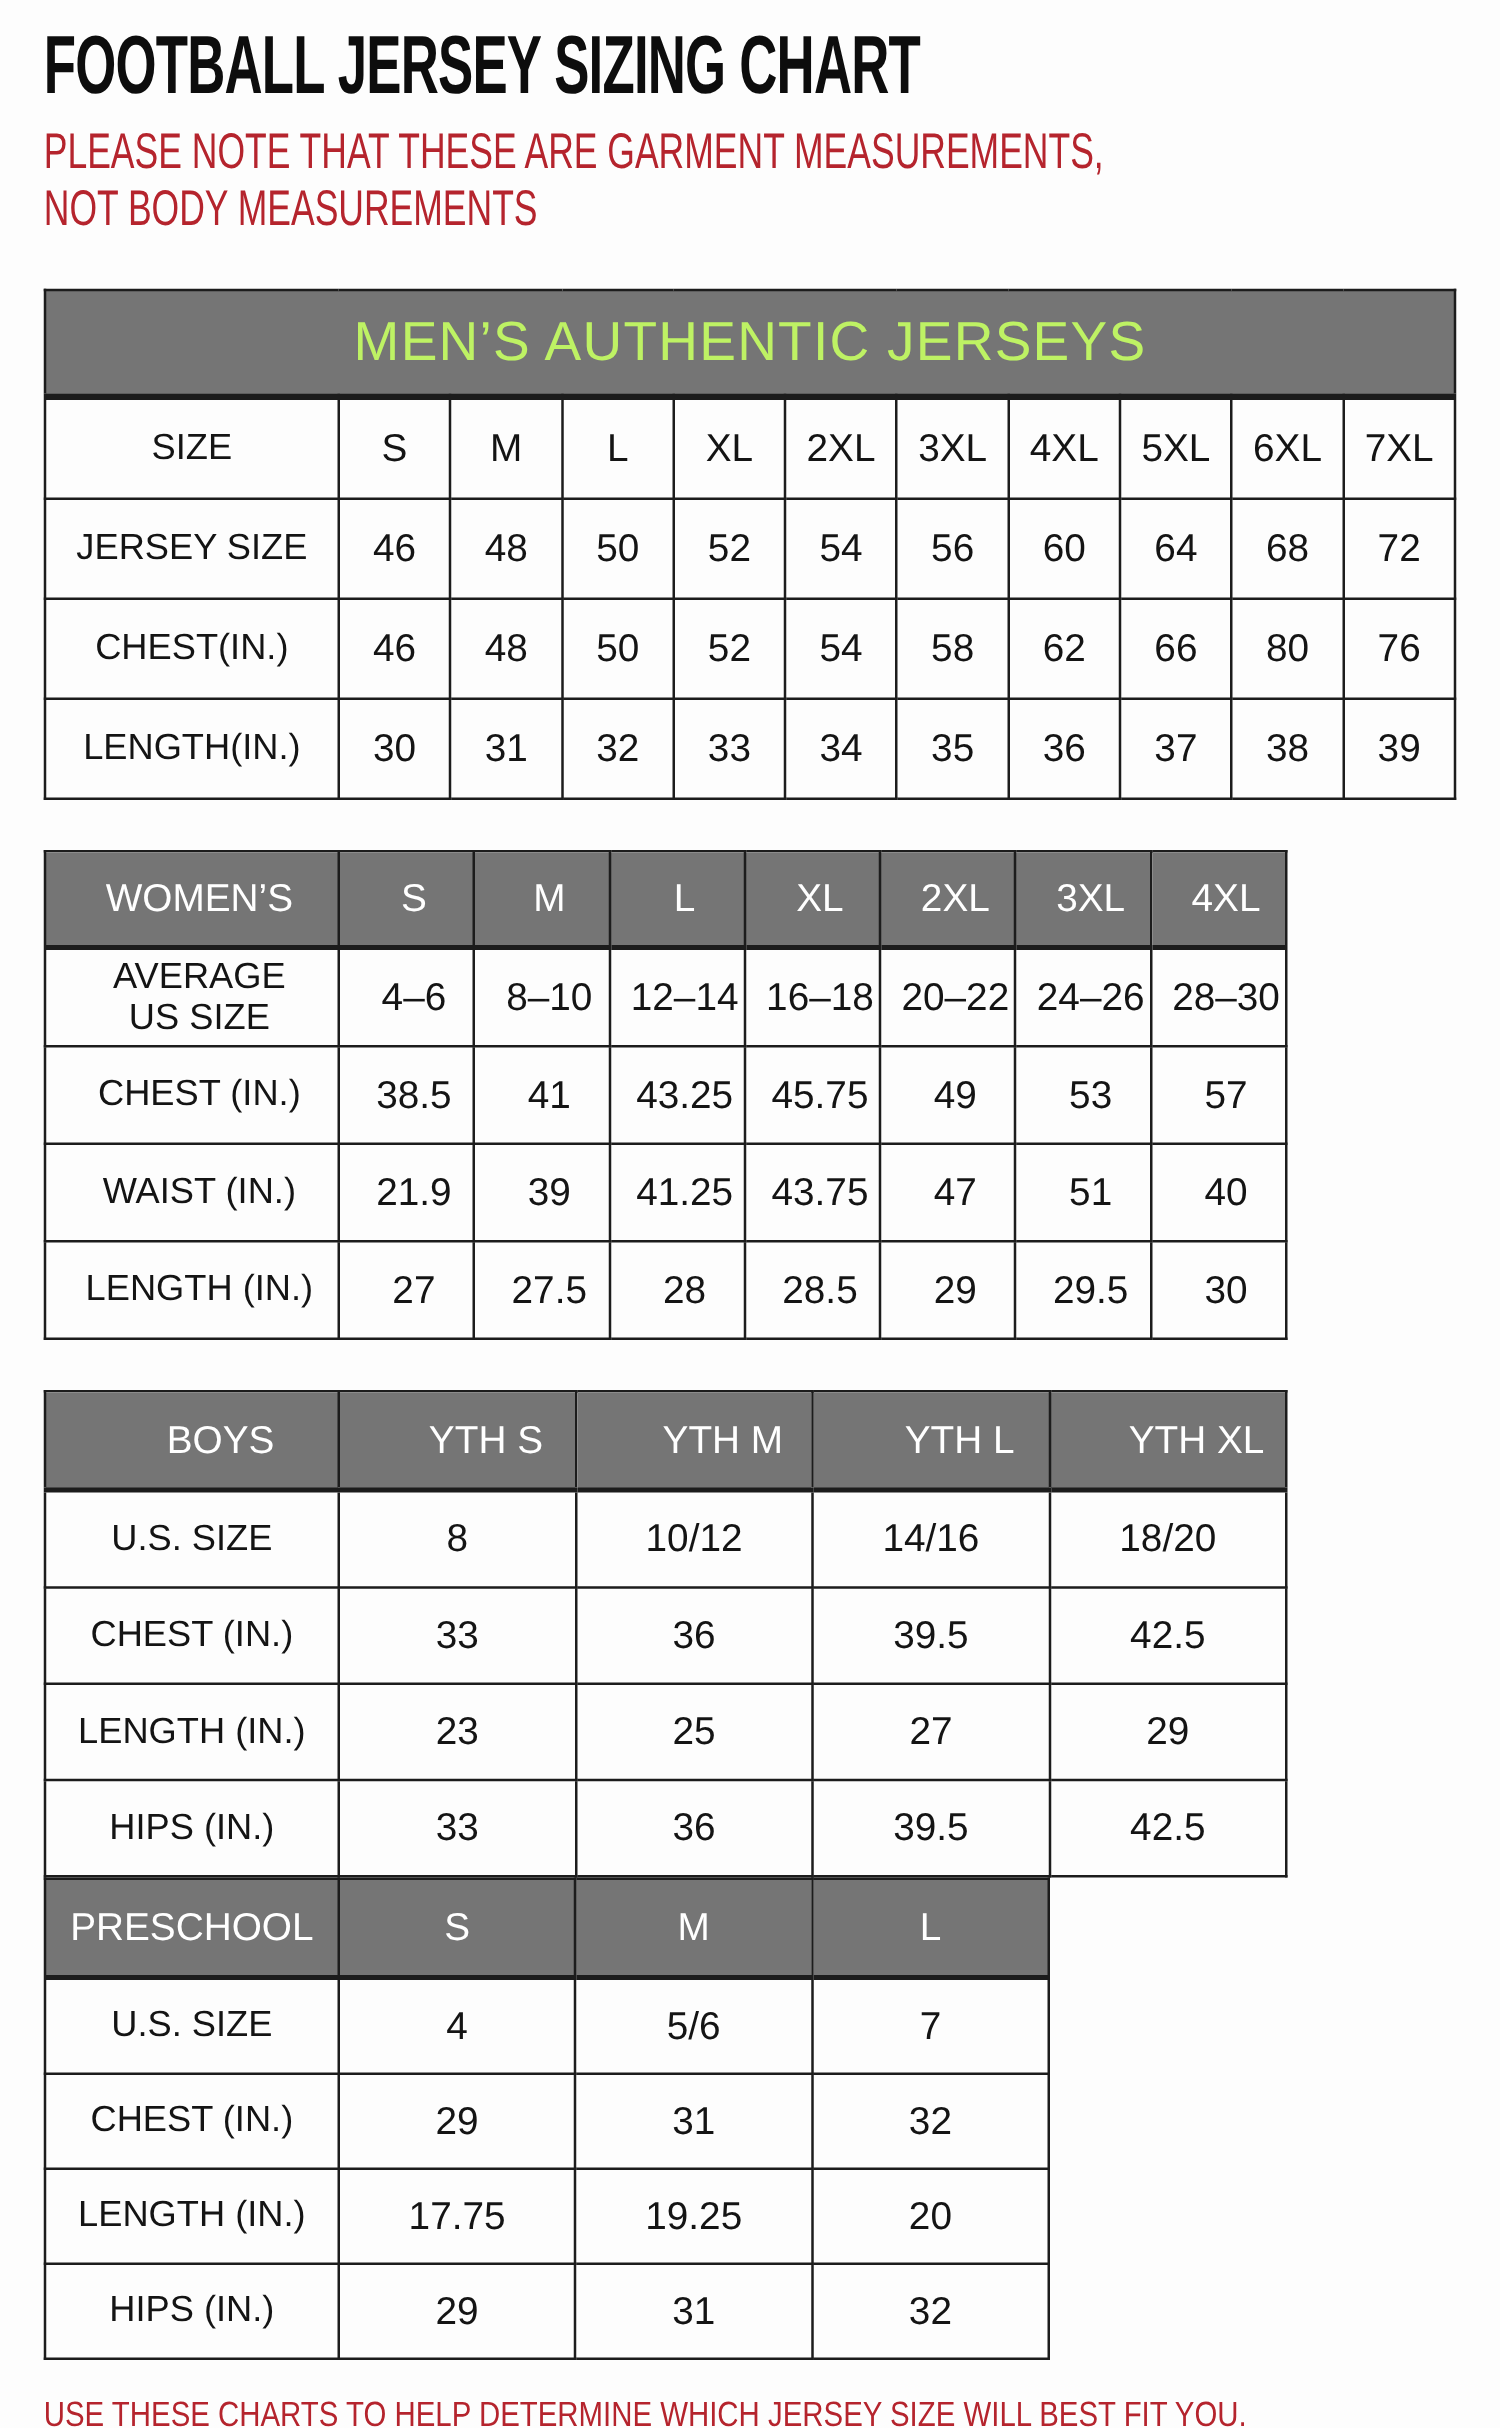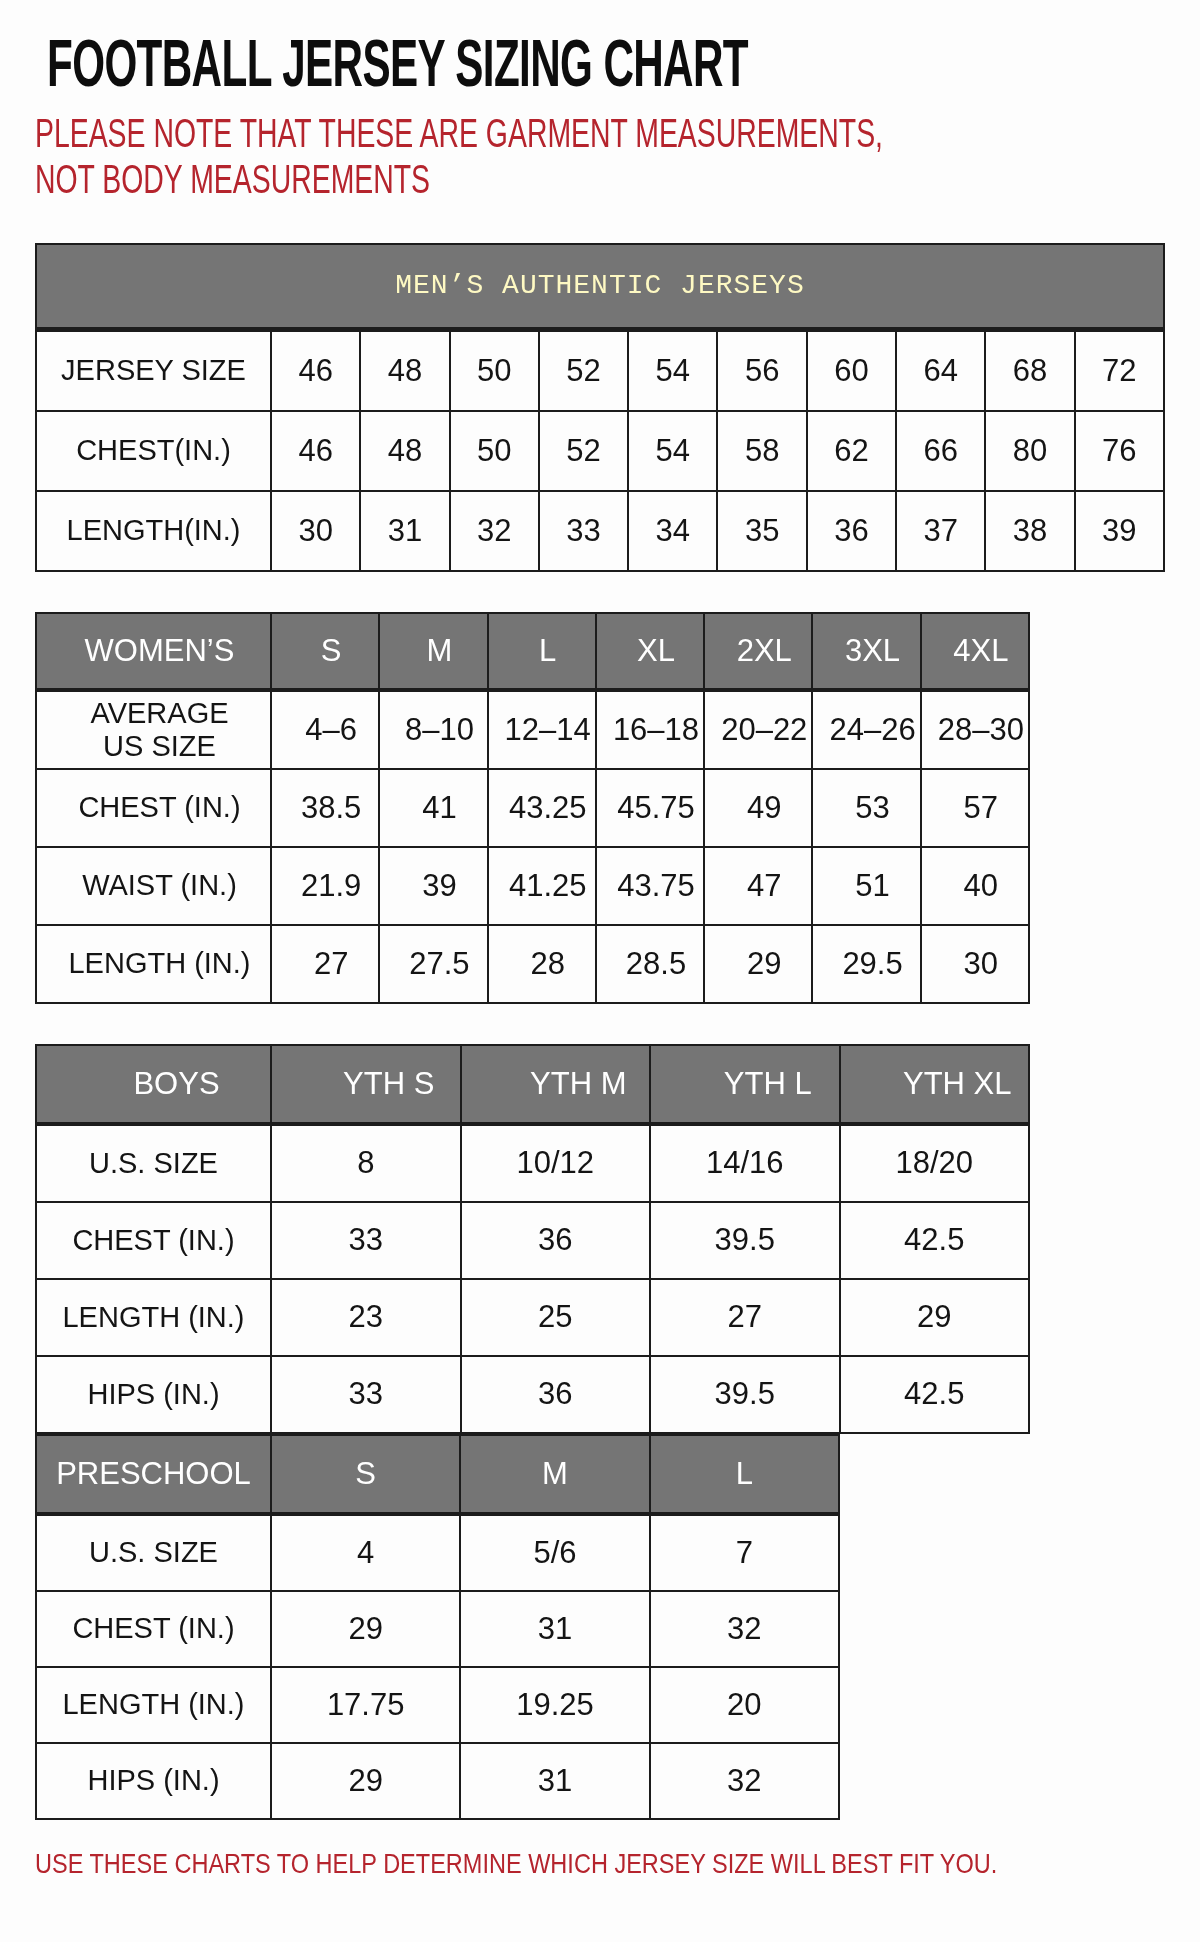--- a/index.html
+++ b/index.html
@@ -10,42 +10,41 @@
   }
   html,body{margin:0;padding:0;}
   body{
     width:1200px;height:1942px;box-sizing:border-box;
     background:#fdfdfd;color:var(--ink);
     font-family:"Liberation Sans","DejaVu Sans",sans-serif;
     overflow:hidden;
   }
   .page{padding:18px 0 0 35px;}
   .title{
-    margin:12px;line-height:1.0;font-size:66px;font-weight:800;color:#0d0d0d;
+    margin:0;line-height:1.0;font-size:66px;font-weight:800;color:#0d0d0d;
     white-space:nowrap;
   }
   .title-inner{display:inline-block;transform:scaleX(0.64);transform-origin:0 50%;letter-spacing:-1px;}
   .note{
     margin:14px 0 0 0;color:var(--red);font-size:40px;line-height:1.16;font-weight:400;
   }
   .note-inner{display:inline-block;width:1200px;transform:scaleX(0.71);transform-origin:0 0;}
   table{border-collapse:collapse;table-layout:fixed;}
   td{
     border:2px solid var(--border);
     text-align:center;vertical-align:middle;
     font-size:31px;color:var(--ink);
     padding:0;
     overflow:hidden;
   }
   td.lbl{font-size:29px;}
   .banner{
-    background:var(--gray);color:#fef9c3;
-    font-size:28px;letter-spacing:1px;
+    background:var(--gray);color:#bef264;
+    font-size:44px;letter-spacing:1px;
     border-bottom-width:5px;
-    font-family:Liberation Mono, monospace;
   }
   .gray-hdr td{
     background:var(--gray);color:#ffffff;font-size:31px;
     border-bottom-width:4px;
   }
   .tbl-mens{width:1130px;margin-top:40px;}
   .tbl-mens td{height:78px;}
   .tbl-mens td.banner{height:82px;}
   .tbl-womens{width:995px;margin-top:40px;}
   .tbl-womens td{height:76px;padding-left:12px;}
@@ -84,20 +83,33 @@
         <col>
         <col>
         <col>
         <col>
       </colgroup>
     <tbody>
         <tr>
       <td class="banner" colspan="11">MEN’S AUTHENTIC JERSEYS</td>
     </tr>
     <tr>
+      <td class="lbl">SIZE</td>
+      <td>S</td>
+      <td>M</td>
+      <td>L</td>
+      <td>XL</td>
+      <td>2XL</td>
+      <td>3XL</td>
+      <td>4XL</td>
+      <td>5XL</td>
+      <td>6XL</td>
+      <td>7XL</td>
+    </tr>
+    <tr>
       <td class="lbl">JERSEY SIZE</td>
       <td>46</td>
       <td>48</td>
       <td>50</td>
       <td>52</td>
       <td>54</td>
       <td>56</td>
       <td>60</td>
       <td>64</td>
       <td>68</td>

